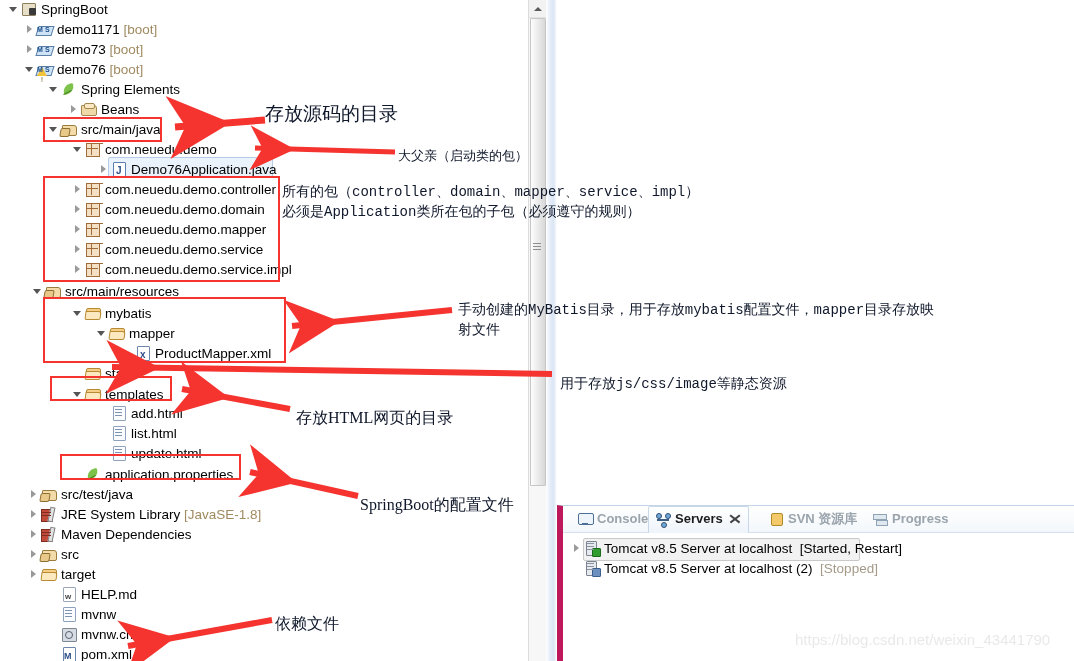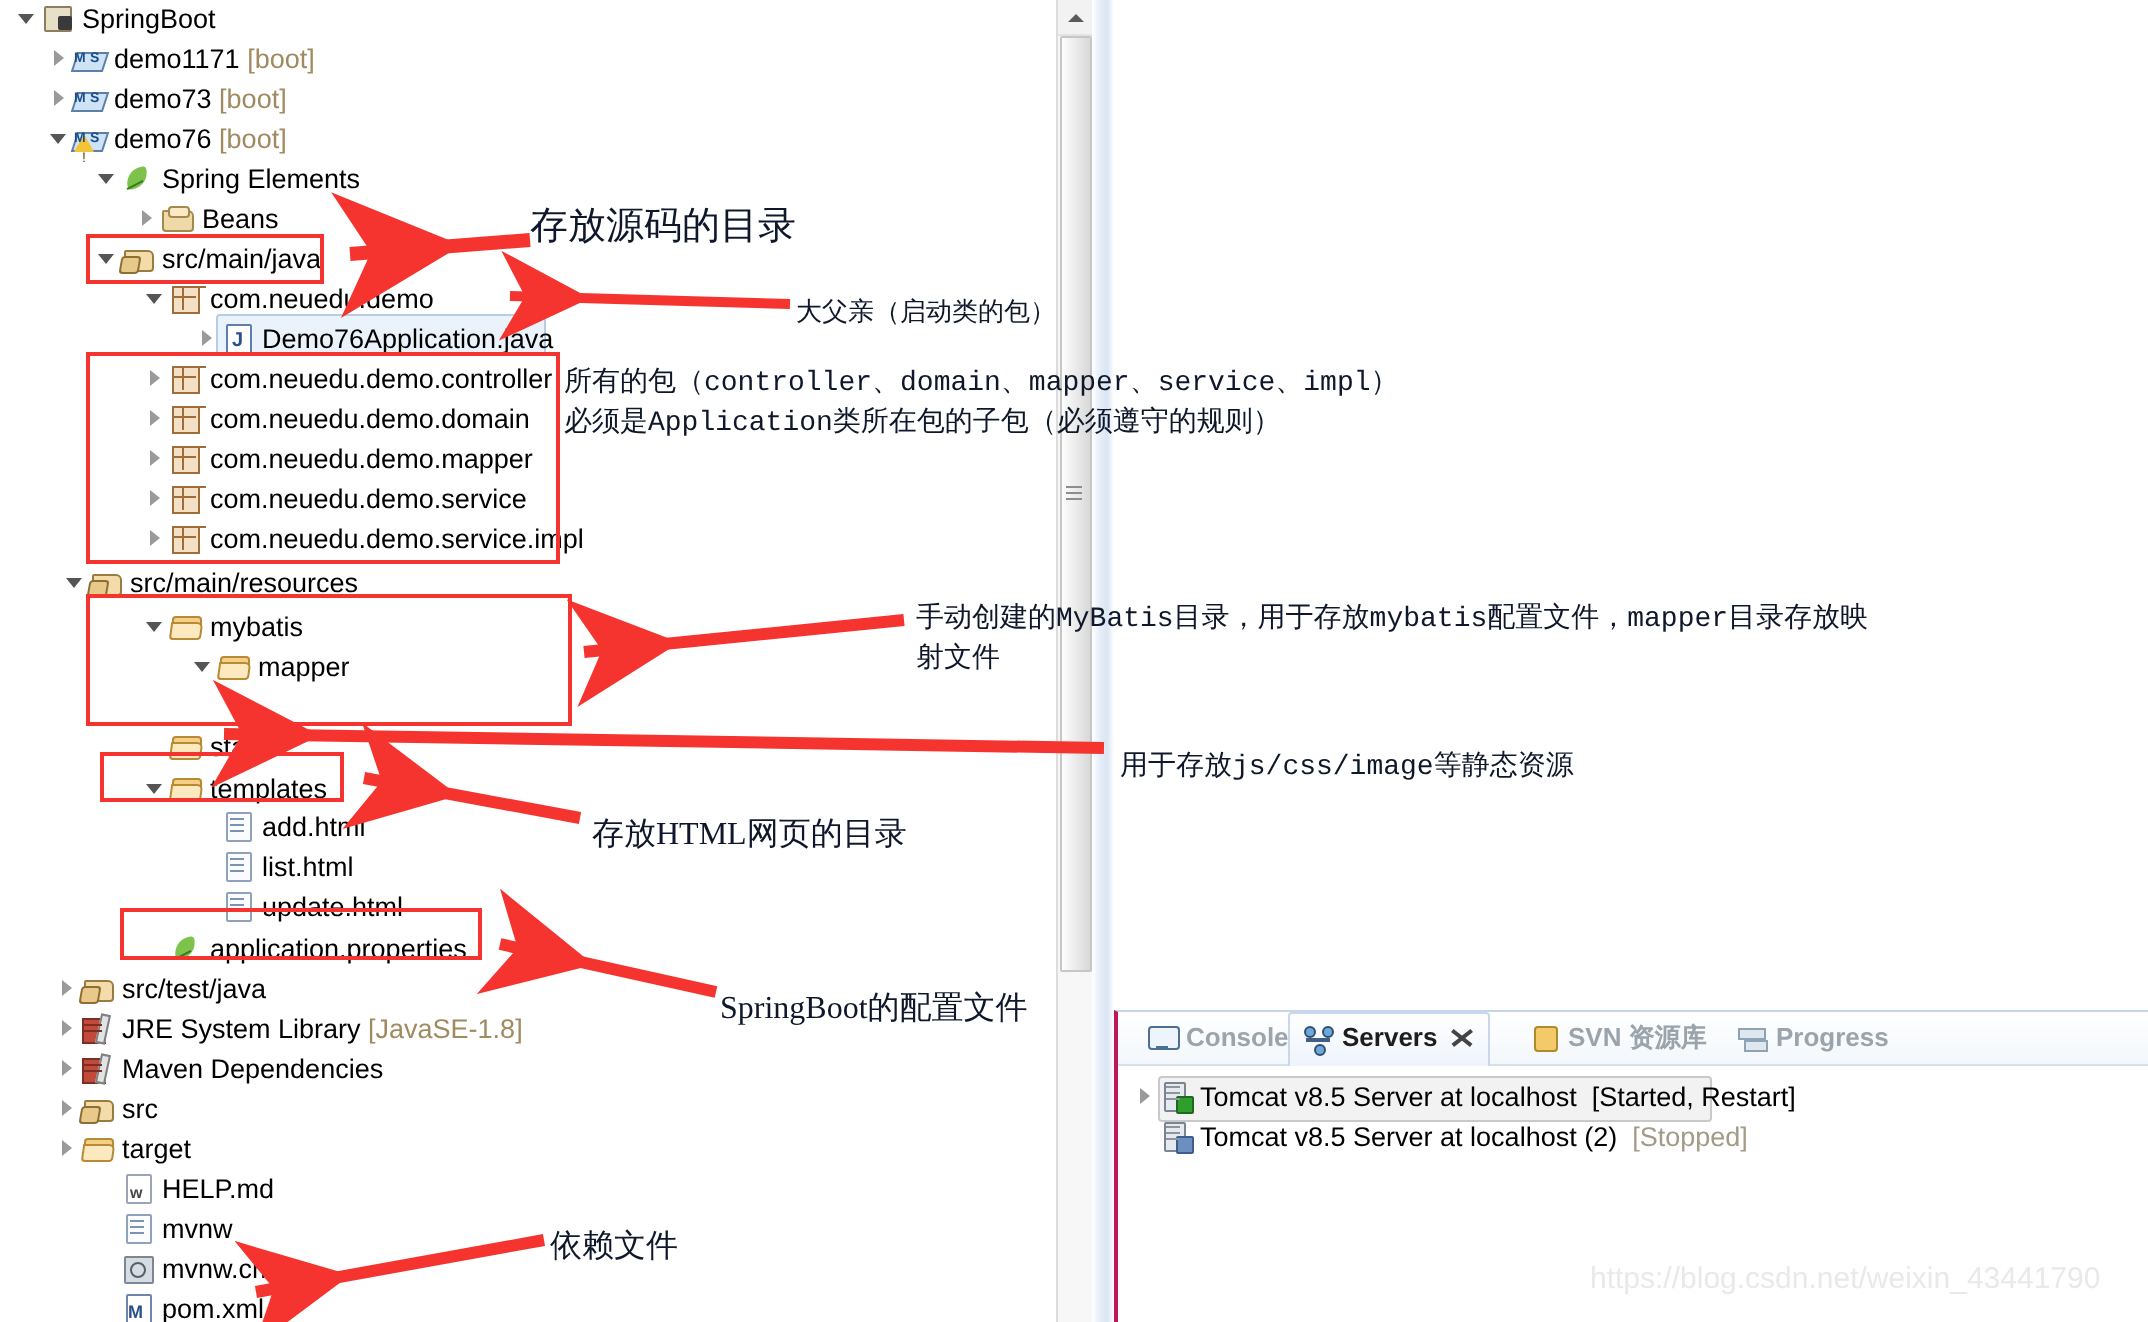--- a/index.html
+++ b/index.html
@@ -210,21 +210,21 @@
     position:absolute;left:546px;top:0;width:11px;height:661px;
     background:linear-gradient(to right,#ffffff,#e4ecf7 40%,#dbe6f4 70%,#ffffff);
   }
 
   
   .rightpane{
     position:absolute;left:557px;top:0;right:0;bottom:0;background:#ffffff;
   }
   .consolepanel{
     position:absolute;left:0px;top:505px;right:0;bottom:0;background:#ffffff;
-    border-top:1px solid #c5d6e8;border-left:2px solid #be185d;
+    border-top:1px solid #c5d6e8;border-left:6px solid #be185d;
   }
   .tabbar{
     position:absolute;left:0;top:0;right:0;height:26px;
     background:linear-gradient(to bottom,#ffffff,#f3f7fb);
     border-bottom:1px solid #d6e0ea;
   }
   .tab{
     position:absolute;top:0;height:26px;line-height:26px;white-space:nowrap;
     font-size:13px;padding:0 7px;
   }
@@ -373,20 +373,23 @@
     </div>
 
     <div class="trow" style="left:72px;top:304px;">
       <span class="twist open"></span><span class="ico ico-folder"></span><span class="tw">mybatis</span>
     </div>
 
     <div class="trow" style="left:96px;top:324px;">
       <span class="twist open"></span><span class="ico ico-folder"></span><span class="tw">mapper</span>
     </div>
 
+    <div class="trow" style="left:122px;top:344px;">
+      <span class="twist none"></span><span class="ico ico-xml"></span><span class="tw">ProductMapper.xml</span>
+    </div>
 
     <div class="trow" style="left:72px;top:364px;">
       <span class="twist none"></span><span class="ico ico-folder"></span><span class="tw">static</span>
     </div>
 
     <div class="trow" style="left:72px;top:385px;">
       <span class="twist open"></span><span class="ico ico-folder"></span><span class="tw">templates</span>
     </div>
 
     <div class="trow" style="left:98px;top:404px;">

